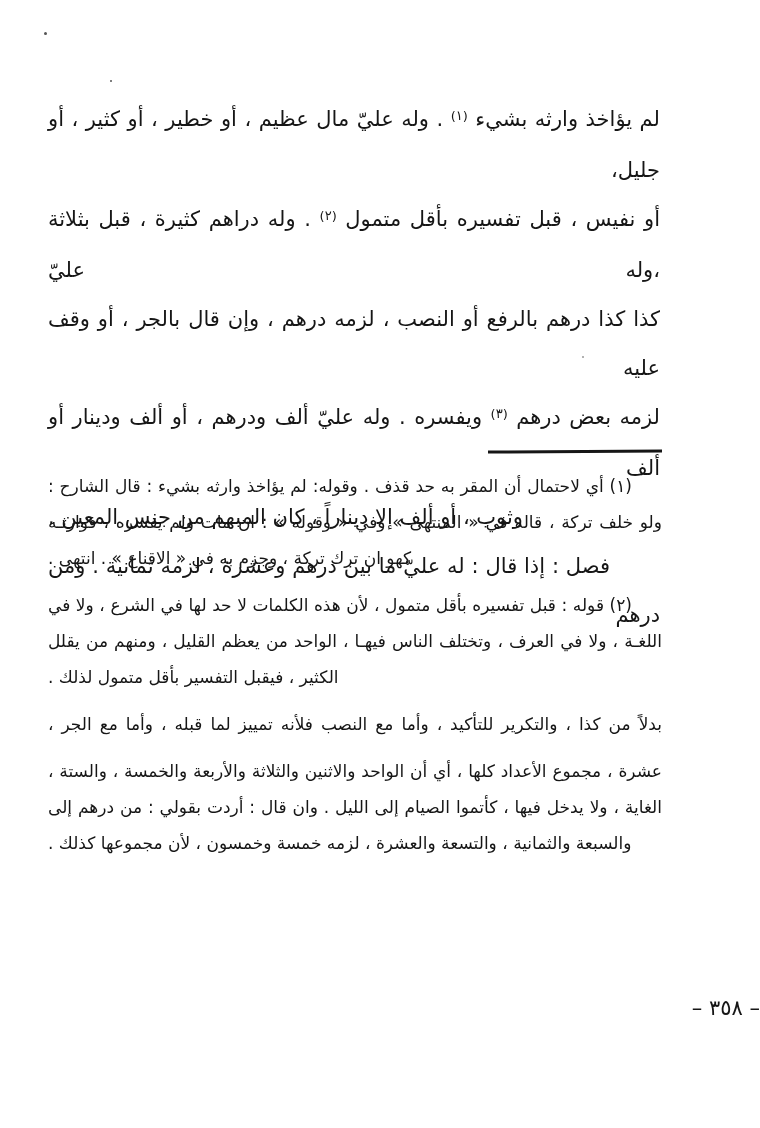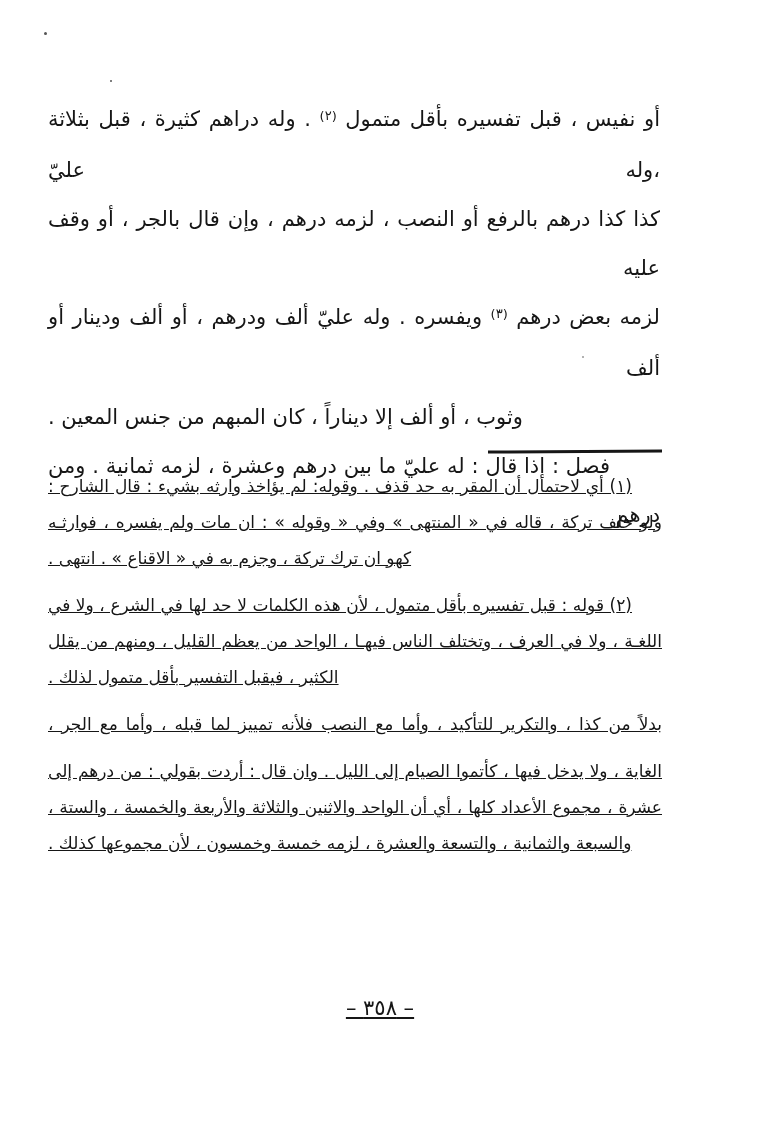--- a/index.html
+++ b/index.html
@@ -7,50 +7,51 @@
     width:760px;height:1128px;position:relative;overflow:hidden;
     background:#ffffff;color:#161616;
     font-family:"DejaVu Sans",sans-serif;
   }
   .main-text{
     position:absolute;left:48px;right:100px;top:95px;
     direction:rtl;font-size:21px;line-height:49px;
   }
   .footnotes{
     position:absolute;left:48px;right:98px;top:468px;
-    direction:rtl;font-size:17px;line-height:36px;text-decoration:underline;
+    direction:rtl;font-size:17px;line-height:36px;
   }
   .footnote{margin-bottom:11px;}
   .just{text-align:justify;text-align-last:justify;}
   .right{text-align:left;}
   .ind-main{text-indent:50px;}
   .fn-first{text-indent:30px;}
   .ind-r28{padding-right:28px;}
   .fnref{font-size:0.62em;position:relative;top:-0.5em;letter-spacing:-0.5px;}
   .separator{
     position:absolute;left:488px;top:450px;width:174px;height:3px;
     background:#161616;transform:rotate(-0.4deg);
   }
   .page-number{
     position:absolute;left:0;top:996px;width:100%;
-    text-align:center;direction:rtl;font-size:21px;letter-spacing:2px;text-decoration:underline;
+    direction:rtl;font-size:21px;letter-spacing:2px;
   }
   .speck{position:absolute;border-radius:50%;background:#555;}
   .speck.s1{left:44px;top:32px;width:3px;height:3px;}
   .speck.s2{left:110px;top:80px;width:2px;height:2px;}
   .speck.s3{left:582px;top:356px;width:2px;height:2px;background:#999;}
 </style>
 </head>
 <body>
 
 <div class="speck s1"></div>
 <div class="speck s2"></div>
 <div class="speck s3"></div>
 
 <div class="main-text">
+  <div class="just">لم يؤاخذ وارثه بشيء <span class="fnref">(١)</span> . وله عليّ مال عظيم ، أو خطير ، أو كثير ، أو جليل،</div>
   <div class="just">أو نفيس ، قبل تفسيره بأقل متمول <span class="fnref">(٢)</span> . وله دراهم كثيرة ، قبل بثلاثة ،وله عليّ</div>
   <div class="just">كذا كذا درهم بالرفع أو النصب ، لزمه درهم ، وإن قال بالجر ، أو وقف عليه</div>
   <div class="just">لزمه بعض درهم <span class="fnref">(٣)</span> ويفسره . وله عليّ ألف ودرهم ، أو ألف ودينار أو ألف</div>
   <div class="right">وثوب ، أو ألف إلا ديناراً ، كان المبهم من جنس المعين .</div>
   <div class="just ind-main">فصل : إذا قال : له عليّ ما بين درهم وعشرة ، لزمه ثمانية . ومن درهم</div>
 </div>
 
 <div class="separator"></div>
 
 <div class="footnotes">
@@ -61,19 +62,19 @@
   </div>
   <div class="footnote">
     <div class="just fn-first">(٢) قوله : قبل تفسيره بأقل متمول ، لأن هذه الكلمات لا حد لها في الشرع ، ولا في</div>
     <div class="just">اللغـة ، ولا في العرف ، وتختلف الناس فيهـا ، الواحد من يعظم القليل ، ومنهم من يقلل</div>
     <div class="right">الكثير ، فيقبل التفسير بأقل متمول لذلك .</div>
   </div>
   <div class="footnote">
     <div class="just">بدلاً من كذا ، والتكرير للتأكيد ، وأما مع النصب فلأنه تمييز لما قبله ، وأما مع الجر ،</div>
   </div>
   <div class="footnote">
+    <div class="just">عشرة ، مجموع الأعداد كلها ، أي أن الواحد والاثنين والثلاثة والأربعة والخمسة ، والستة ،</div>
     <div class="just">الغاية ، ولا يدخل فيها ، كأتموا الصيام إلى الليل . وان قال : أردت بقولي : من درهم إلى</div>
-    <div class="just">عشرة ، مجموع الأعداد كلها ، أي أن الواحد والاثنين والثلاثة والأربعة والخمسة ، والستة ،</div>
     <div class="right">والسبعة والثمانية ، والتسعة والعشرة ، لزمه خمسة وخمسون ، لأن مجموعها كذلك .</div>
   </div>
 </div>
 
 <div class="page-number">– ٣٥٨ –</div>
 
 </body></html>

